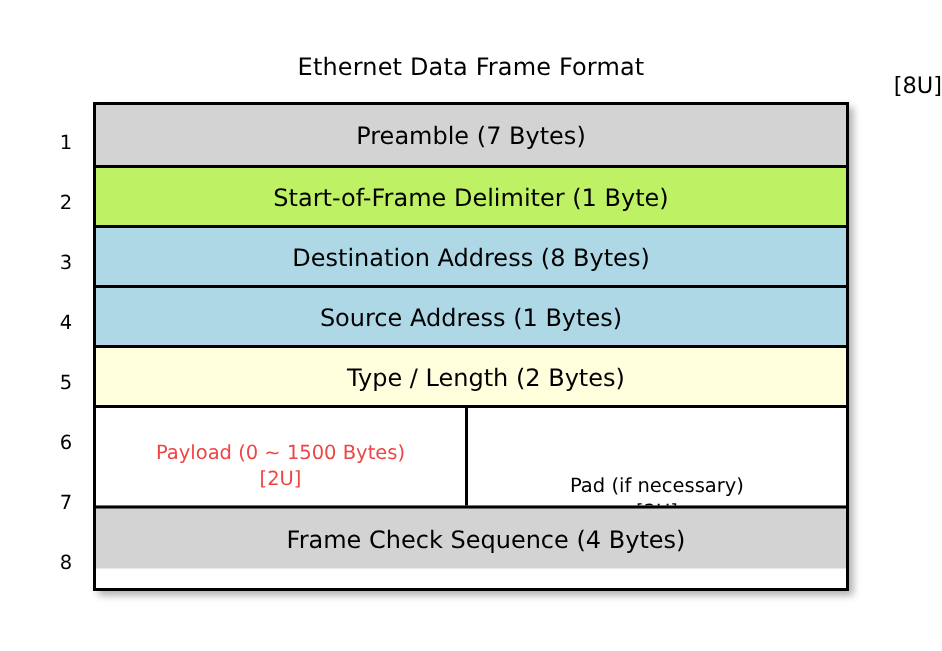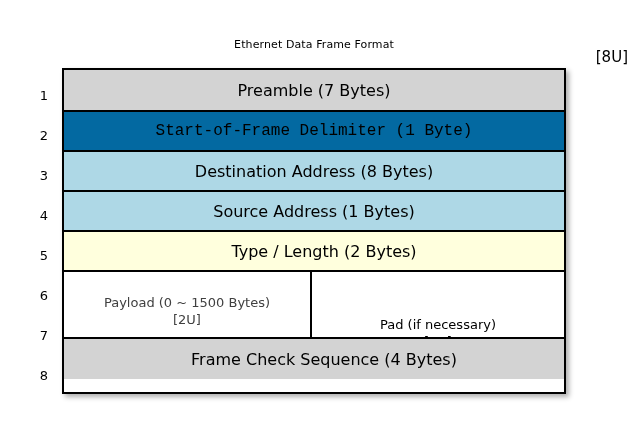--- a/index.html
+++ b/index.html
@@ -25,21 +25,21 @@
   #title-block {
     position: absolute;
     left: 0;
     top: 38px;
     width: 628px;
     text-align: center;
     line-height: 13px;
   }
   #title-main {
     display: block;
-    font-size: 11px;
+    font-size: 16px;
     color: #000000;
     letter-spacing: 0.1px;
   }
   #title-sub {
     display: block;
     font-size: 15px;
     color: #000000;
     text-align: right;
   }
 
@@ -104,21 +104,21 @@
     border-top: 2px solid #000000;
     display: flex;
     background: #ffffff;
   }
   #cell-payload {
     width: 246px;
     display: flex;
     align-items: center;
     justify-content: center;
     font-size: 13px;
-    color: #404040;
+    color: #ef4444;
     box-sizing: border-box;
   }
   #cell-pad {
     width: 254px;
     display: flex;
     align-items: flex-end;
     justify-content: center;
     font-size: 13px;
     color: #000000;
     box-sizing: border-box;
@@ -145,21 +145,21 @@
     <div class="row-number" style="top:261px;">7</div>
     <div class="row-number" style="top:301px;">8</div>
   </div>
 
   <div id="frame-table">
 
     <div class="frame-row" style="top:0px;height:40px;background:#d3d3d3;">
       <span class="row-label">Preamble (7 Bytes)</span>
     </div>
 
-    <div class="frame-row bordered-top" style="top:40px;height:40px;background:#0369a1;font-family:Liberation Mono, monospace;">
+    <div class="frame-row bordered-top" style="top:40px;height:40px;background:#bef264;">
       <span class="row-label">Start-of-Frame Delimiter (1 Byte)</span>
     </div>
 
     <div class="frame-row bordered-top" style="top:80px;height:40px;background:#aed8e6;">
       <span class="row-label">Destination Address (8 Bytes)</span>
     </div>
 
     <div class="frame-row bordered-top" style="top:120px;height:40px;background:#aed8e6;">
       <span class="row-label">Source Address (1 Bytes)</span>
     </div>

